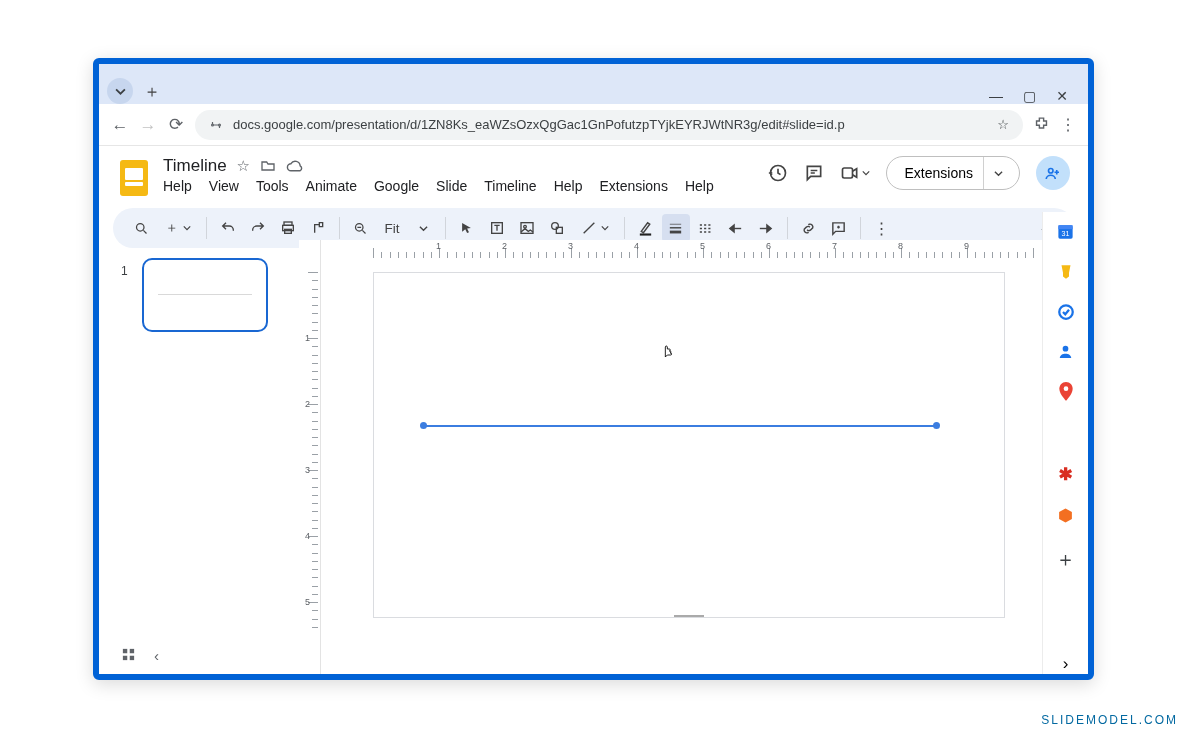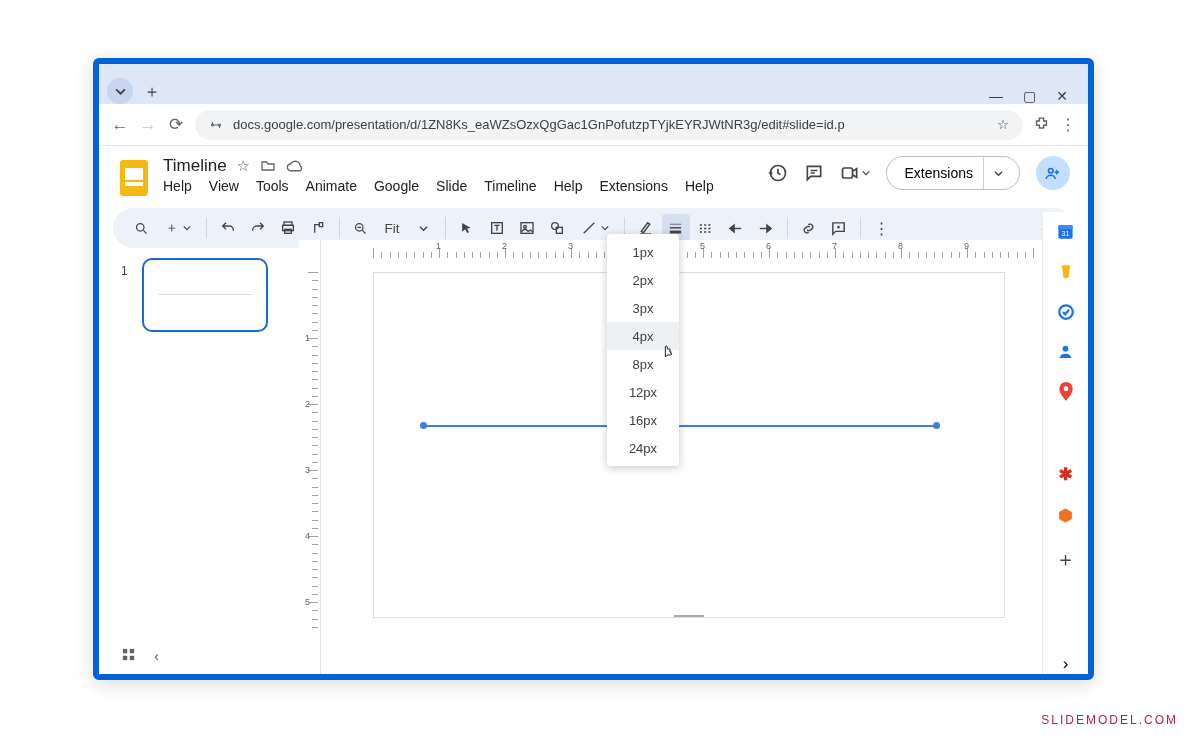--- a/index.html
+++ b/index.html
@@ -1,20 +1,20 @@
 <!DOCTYPE html>
 <html><head>
 <meta charset="utf-8">
 <style>
   * { margin:0; padding:0; box-sizing:border-box; font-family: Arial, "Helvetica Neue", sans-serif; }
   body { background:#fff; width:1200px; height:743px; position:relative; }
   .outer-frame { position:absolute; left:93px; top:58px; width:1001px; height:622px;
                  border:6px solid #0062d6; border-radius:6px; background:#fff;
                  box-shadow:0 4px 18px rgba(0,0,0,.15); overflow:hidden; }
-  .watermark { position:absolute; right:22px; bottom:16px; font-size:12px; letter-spacing:2px; color:#be185d; }
+  .watermark { position:absolute; right:22px; bottom:16px; font-size:12px; letter-spacing:2px; color:#0369a1; }
 
   
   .tabstrip { height:40px; background:#dde7f8; display:flex; align-items:flex-end; padding:5px 8px 0; }
   .tab-caret { width:26px; height:26px; border-radius:13px; background:#c7d6ee;
                display:flex; align-items:center; justify-content:center; margin-right:6px; cursor:pointer; }
   .tab { height:32px; background:#fff; border-radius:10px 10px 0 0; display:flex; align-items:center;
          padding:0 12px; gap:8px; font-size:12.5px; color:#3c4043; }
   .tab .favicon { width:14px; height:14px; background:#F5B914; border-radius:2px; position:relative; }
   .tab .favicon::after { content:""; position:absolute; right:0; bottom:0; width:7px; height:9px; background:#fff4c9; }
   .tab .close { font-size:15px; color:#5f6368; cursor:pointer; line-height:1; }
@@ -533,30 +533,20 @@
         </div>
       <div class="slide">
         <div class="lineobj"></div>
         <div class="handle l"></div>
         <div class="handle r"></div>
         <div class="slidehandle"></div>
       </div>
     </div>
   </div>
 
-  <div class="menu" id="lwmenu">
-      <div>1px</div>
-      <div>2px</div>
-      <div>3px</div>
-      <div class="hover">4px</div>
-      <div>8px</div>
-      <div>12px</div>
-      <div>16px</div>
-      <div>24px</div>
-    </div>
   <span class="cursor">
     <svg width="16" height="18" viewBox="0 0 24 24" fill="#fff" stroke="#000" stroke-width="1.3">
         <path d="M8 3v15l3-3h5c2 0 2-3 0-3h-1c2 0 2-3 0-3h-1c2 0 2-3 0-3h-3V3c0-2-3-2-3 0z"></path>
       </svg>
   </span>
 
   <div class="sidepanel">
     <span>
         <svg width="19" height="19" viewBox="0 0 24 24">
           <rect x="3" y="4" width="18" height="17" rx="2" fill="#1a73e8"></rect>

